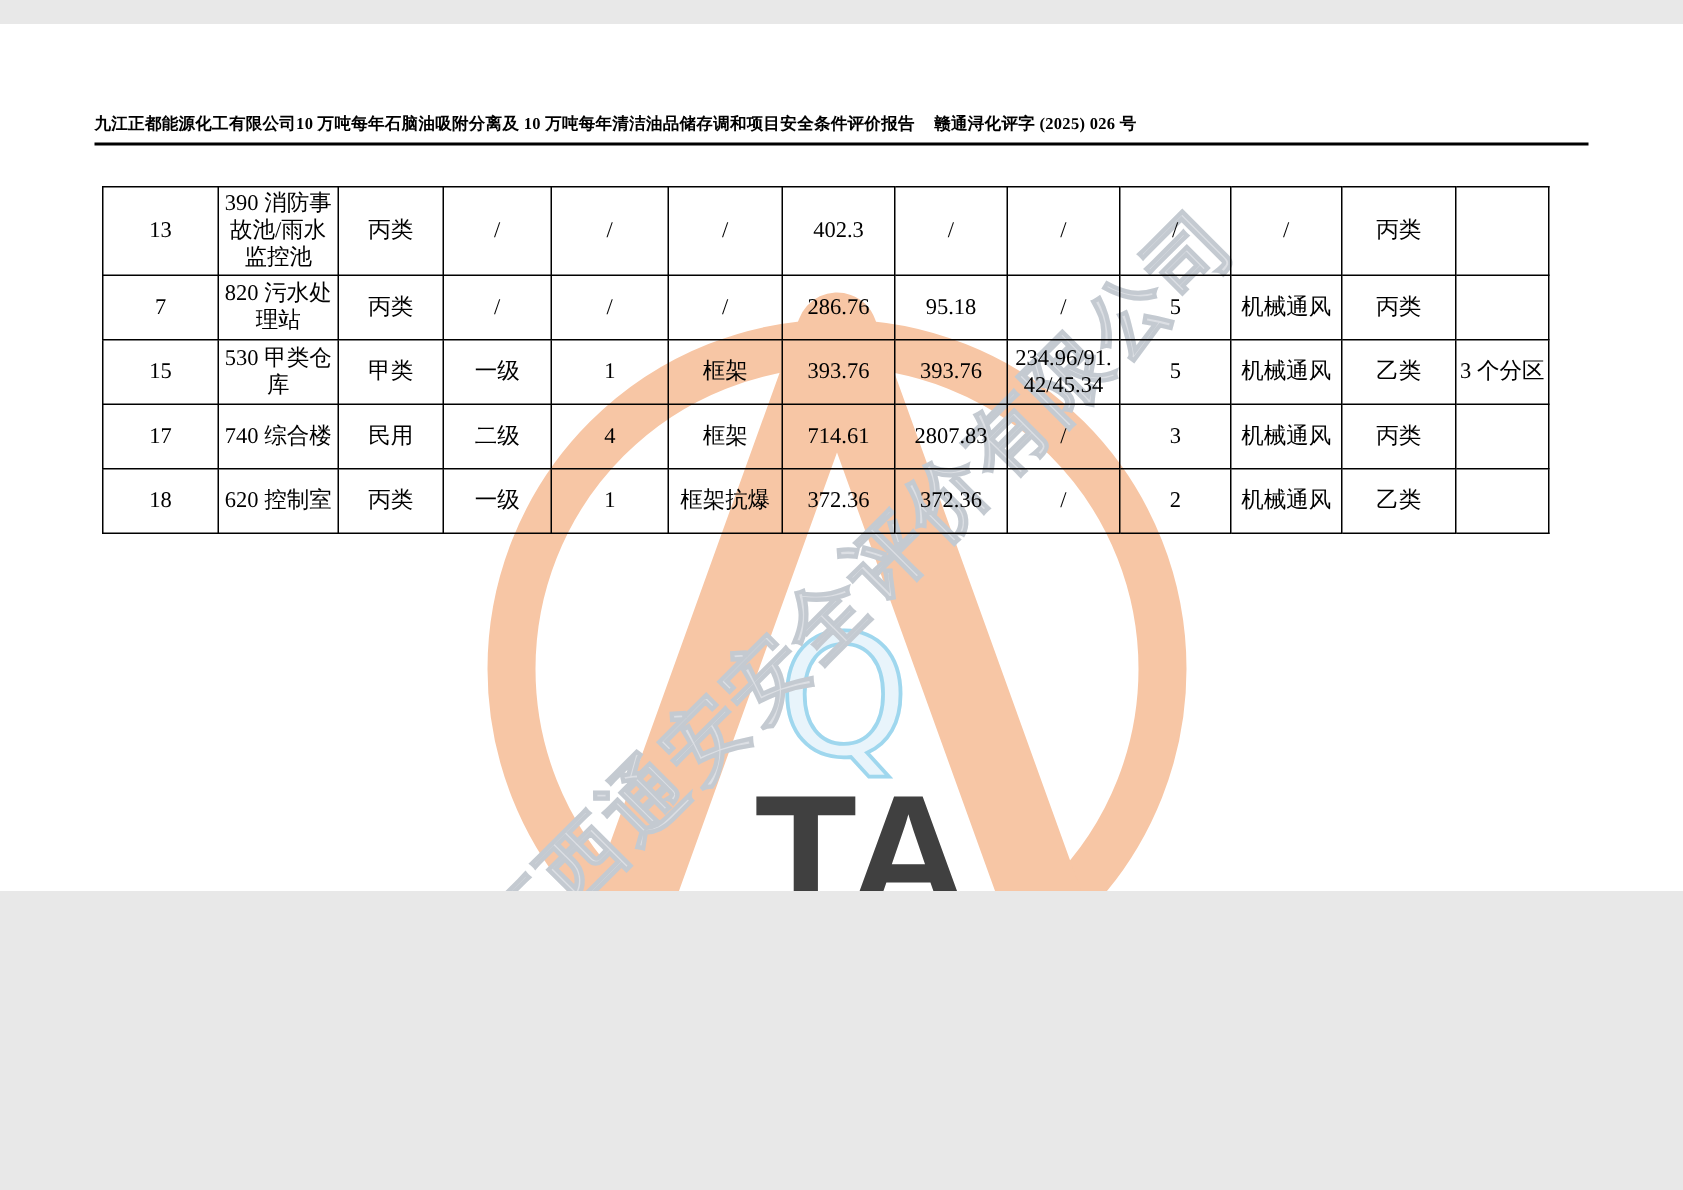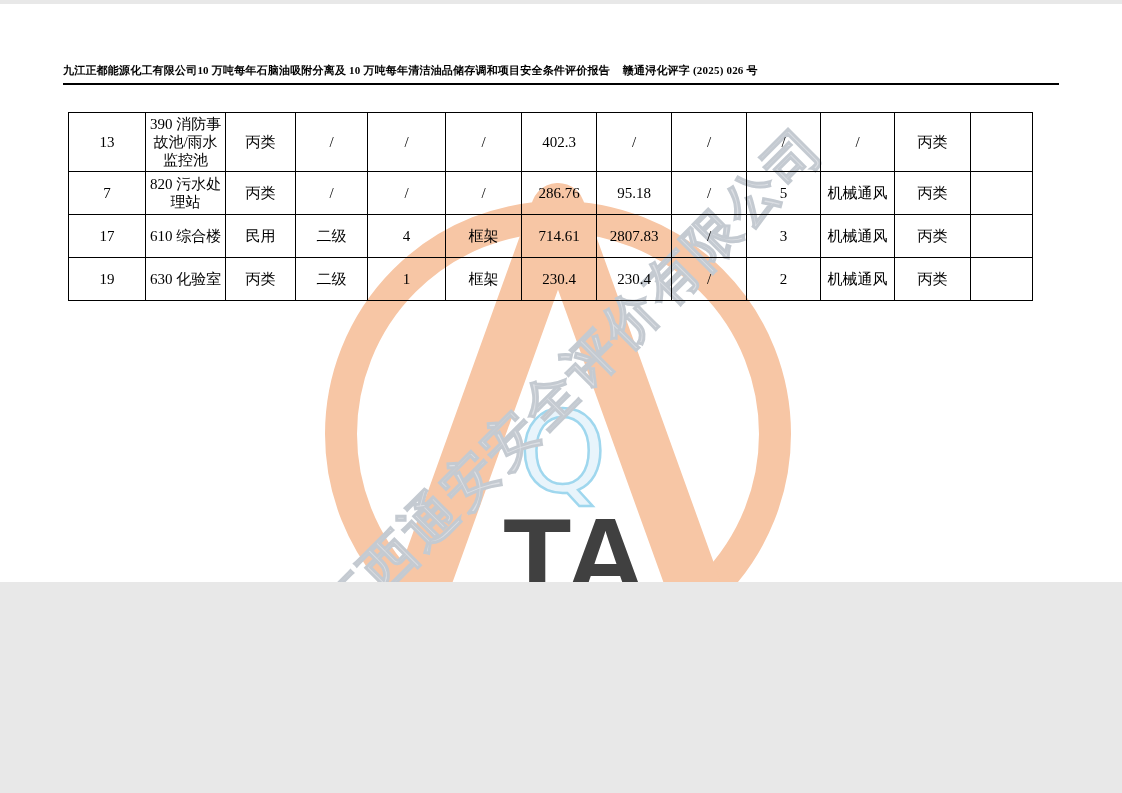--- a/index.html
+++ b/index.html
@@ -1,19 +1,19 @@
 <!DOCTYPE html>
 <html><head>
 <meta charset="utf-8">
 <style>
   html,body { margin:0; padding:0; background:#e8e8e8; }
   .page {
     position: relative;
     width: 1122px; height: 578px;
-    margin: 4px auto;
+    margin: 16px auto;
     background: #ffffff;
     font-family: "Liberation Serif", "DejaVu Serif", serif;
     color: #000;
     overflow: hidden;
     text-decoration: underline;
   }
 
   
   .doc-header {
     position: absolute;
@@ -154,47 +154,62 @@
             <td>/</td>
             <td>286.76</td>
             <td>95.18</td>
             <td>/</td>
             <td>5</td>
             <td>机械通风</td>
             <td>丙类</td>
             <td></td>
           </tr>
           <tr>
+            <td>15</td>
+            <td>530 甲类仓库</td>
+            <td>甲类</td>
+            <td>一级</td>
+            <td>1</td>
+            <td>框架</td>
+            <td>393.76</td>
+            <td>393.76</td>
+            <td>234.96/91.42/45.34</td>
+            <td>5</td>
+            <td>机械通风</td>
+            <td>乙类</td>
+            <td>3 个分区</td>
+          </tr>
+          <tr>
             <td>17</td>
-            <td>610 综合楼</td>
+            <td>740 综合楼</td>
             <td>民用</td>
             <td>二级</td>
             <td>4</td>
             <td>框架</td>
             <td>714.61</td>
             <td>2807.83</td>
             <td>/</td>
             <td>3</td>
             <td>机械通风</td>
             <td>丙类</td>
             <td></td>
           </tr>
           <tr>
-            <td>19</td>
-            <td>630 化验室</td>
-            <td>丙类</td>
-            <td>二级</td>
+            <td>18</td>
+            <td>620 控制室</td>
+            <td>丙类</td>
+            <td>一级</td>
             <td>1</td>
-            <td>框架</td>
-            <td>230.4</td>
-            <td>230.4</td>
+            <td>框架抗爆</td>
+            <td>372.36</td>
+            <td>372.36</td>
             <td>/</td>
             <td>2</td>
             <td>机械通风</td>
-            <td>丙类</td>
+            <td>乙类</td>
             <td></td>
           </tr>
         </tbody>
     </table>
   </div>
 
   <div class="page-number">30</div>
 
 </div>
 

